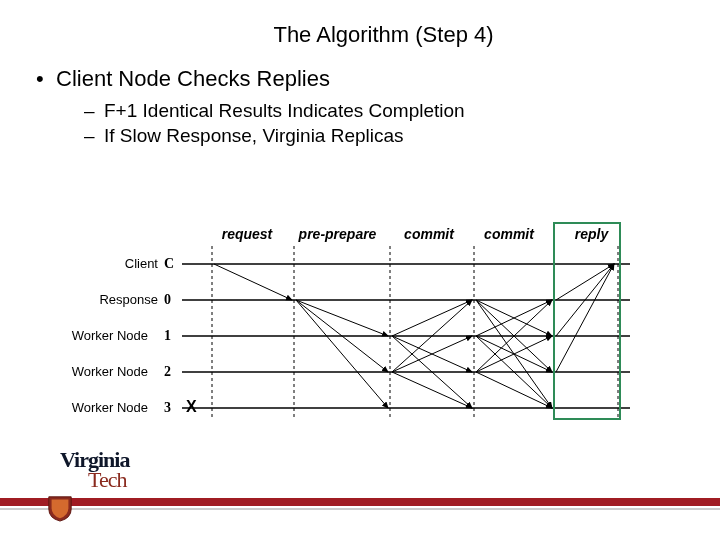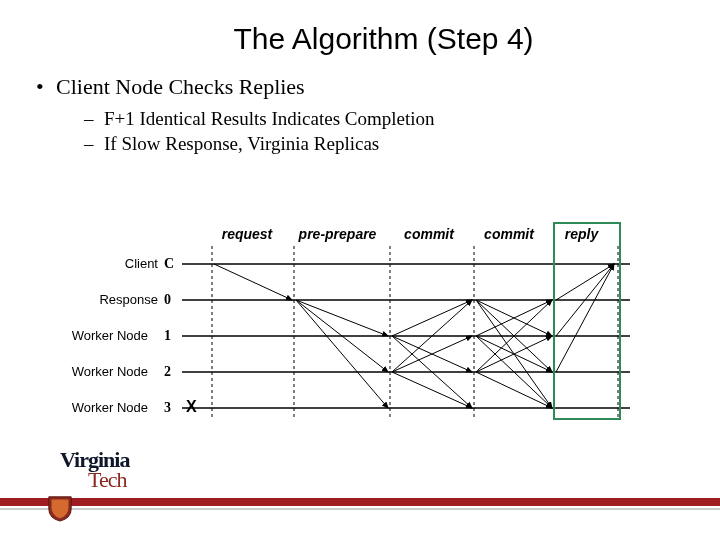--- a/index.html
+++ b/index.html
@@ -1,19 +1,19 @@
 <!DOCTYPE html>
 <html><head>
 <meta charset="utf-8">
 <style>
   * { box-sizing: border-box; margin: 0; padding: 0; }
   html, body { width: 720px; height: 540px; font-family: Arial, Helvetica, sans-serif; background: #fff; overflow: hidden; }
   .slide { position: relative; width: 720px; height: 540px; }
-  .title { font-size: 30px; text-align: center; padding-top: 22px; padding-bottom: 18px; font-weight: normal; color: #000; padding-left: 47px; }
-  .content { padding-left: 36px; padding-right: 30px; font-family: Liberation Serif, serif; }
+  .title { font-size: 22px; text-align: center; padding-top: 22px; padding-bottom: 18px; font-weight: normal; color: #000; padding-left: 47px; }
+  .content { padding-left: 36px; padding-right: 30px; }
   .bullet-l1 { font-size: 22px; color: #000; padding-left: 20px; position: relative; margin-bottom: 8px; }
   .bullet-l1::before { content: "•"; position: absolute; left: 0; }
   .bullet-l2 { font-size: 19px; color: #000; padding-left: 68px; position: relative; margin-bottom: 3px; }
   .bullet-l2::before { content: "–"; position: absolute; left: 48px; }
   .diagram { position: absolute; left: 70px; top: 218px; width: 610px; height: 220px; }
   .node-label { position: absolute; font-size: 13px; color: #000; text-align: right; width: 100px; }
   .phase-label { position: absolute; font-size: 14px; font-weight: bold; font-style: italic; color: #000; text-align: center; font-family: Liberation Sans, sans-serif; }
   .node-id { position: absolute; font-size: 14px; font-weight: bold; color: #000; font-family: Georgia, 'Times New Roman', serif; }
   .svg-lines { position: absolute; left: 0; top: 0; }
   .x-mark { position: absolute; font-size: 16px; font-weight: bold; color: #000; }
@@ -38,21 +38,21 @@
     <div class="bullet-l2">F+1 Identical Results Indicates Completion</div>
     <div class="bullet-l2">If Slow Response, Virginia Replicas</div>
   </div>
 
   <div class="diagram">
 
     <div class="phase-label" style="left:142px; top:8px; width:70px">request</div>
     <div class="phase-label" style="left:220px; top:8px; width:95px">pre-prepare</div>
     <div class="phase-label" style="left:324px; top:8px; width:70px">commit</div>
     <div class="phase-label" style="left:404px; top:8px; width:70px">commit</div>
-    <div class="phase-label" style="left:484px; top:8px; width:55px">reply</div>
+    <div class="phase-label" style="left:494px; top:8px; width:55px">reply</div>
 
     <div class="node-label" style="left:-12px; top:38px">Client</div>
     <div class="node-label" style="left:-12px; top:74px">Response</div>
     <div class="node-label" style="left:-22px; top:110px">Worker Node</div>
     <div class="node-label" style="left:-22px; top:146px">Worker Node</div>
     <div class="node-label" style="left:-22px; top:182px">Worker Node</div>
 
     <div class="node-id" style="left:94px; top:38px">C</div>
     <div class="node-id" style="left:94px; top:74px">0</div>
     <div class="node-id" style="left:94px; top:110px">1</div>

